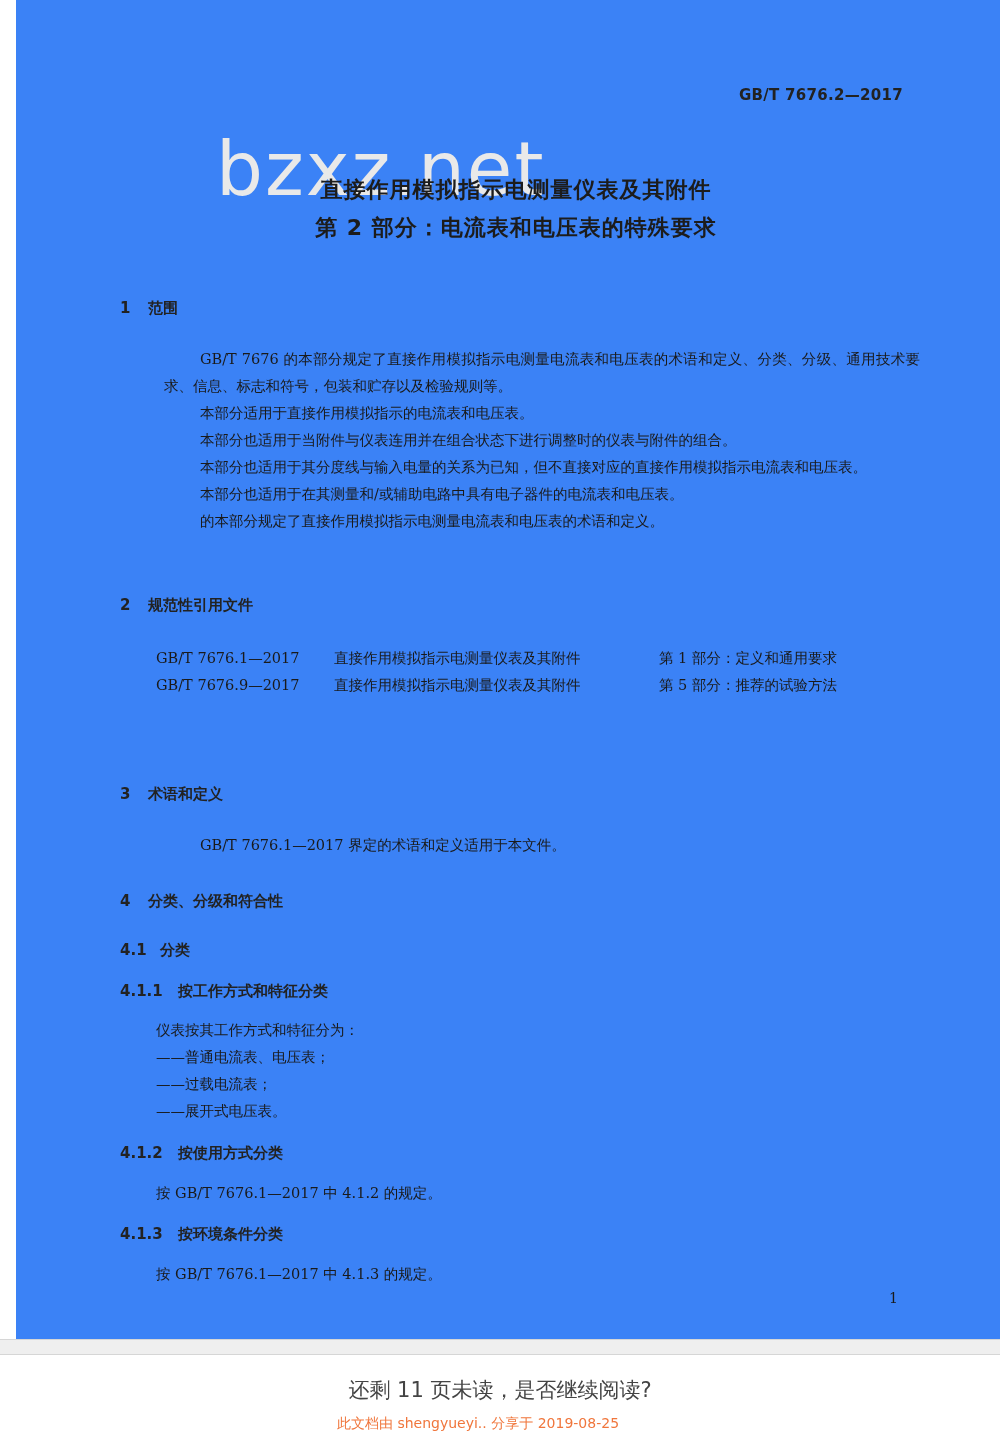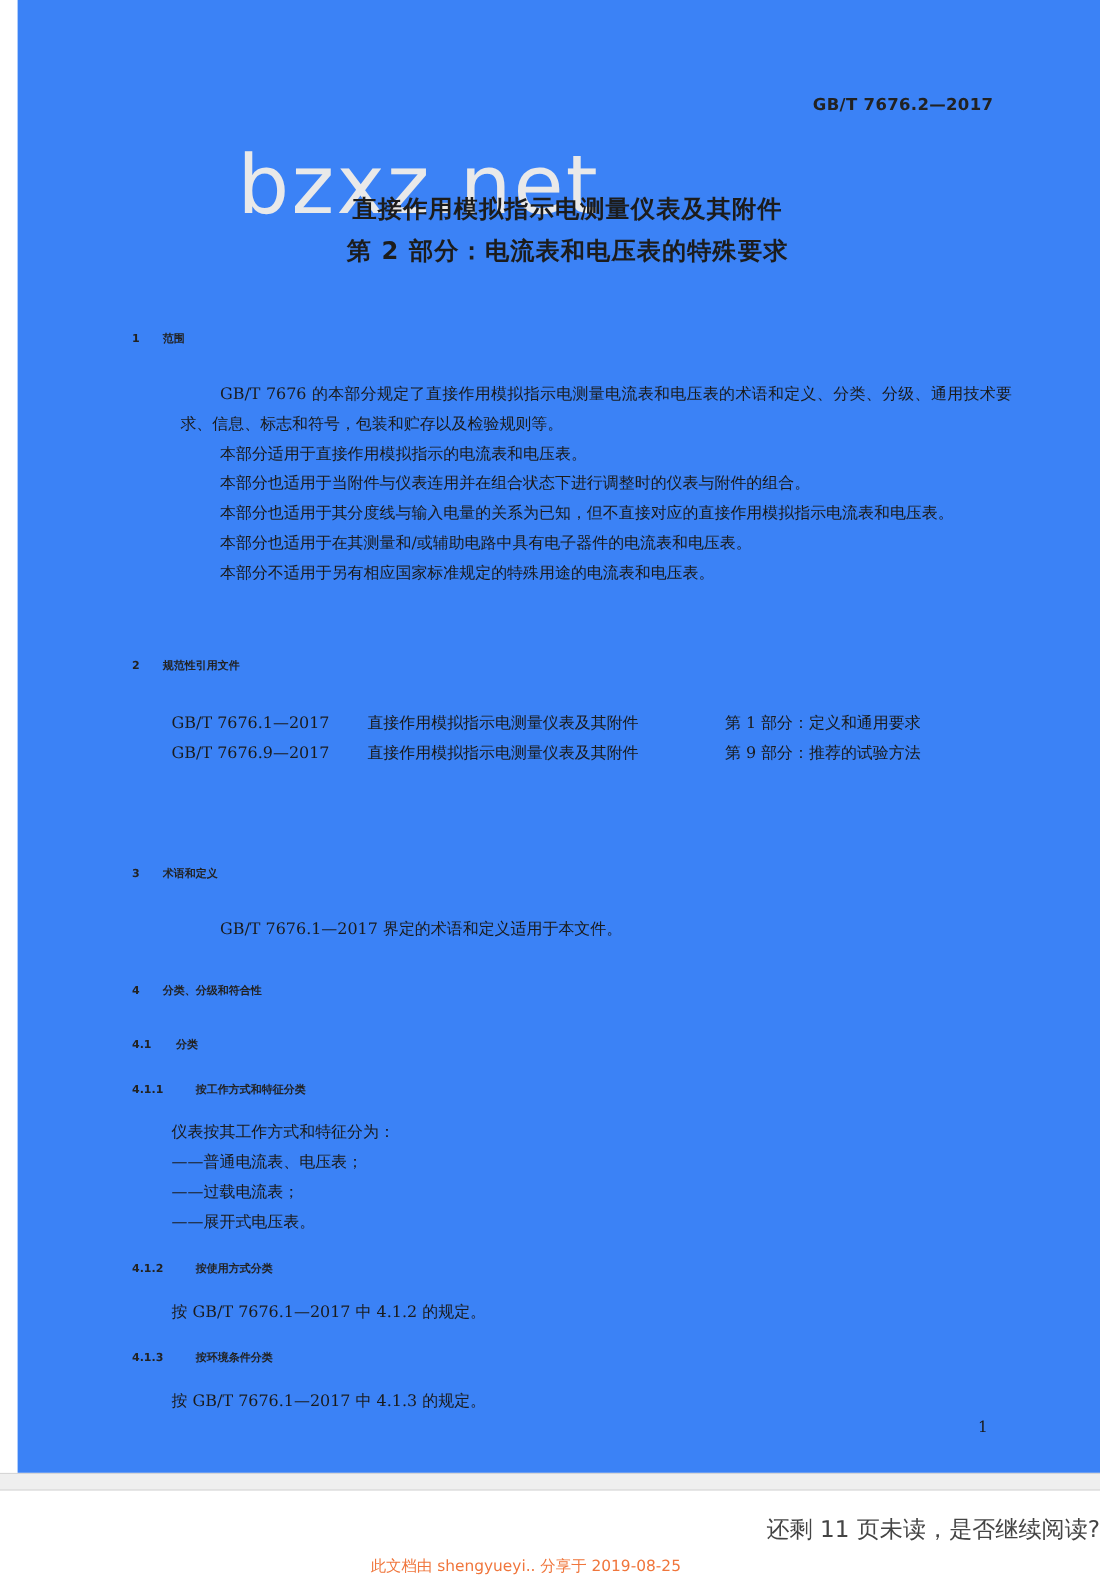--- a/index.html
+++ b/index.html
@@ -8,21 +8,21 @@
   .page { position:absolute; left:16px; top:0; width:984px; height:1339px; background:#3b82f6; }
   .std-code { position:absolute; right:97px; top:86px; font-family:"DejaVu Sans","Liberation Sans",sans-serif;
               font-weight:bold; font-size:15px; color:#222; letter-spacing:0.3px; }
   .watermark { position:absolute; left:200px; top:132px; font-family:"DejaVu Sans","Liberation Sans",sans-serif;
                font-weight:normal; font-size:74px; color:#e9e9e9; letter-spacing:2px; line-height:1; }
   .title { position:absolute; left:0; width:1000px; text-align:center; font-family:"DejaVu Sans","Liberation Sans",sans-serif;
            font-weight:bold; font-size:22px; color:#1c1c1c; letter-spacing:1px; }
   .t1 { top:175px; }
   .t2 { top:213px; }
   .blk { position:absolute; left:104px; width:800px; font-size:14.5px; line-height:27px; }
-  .h { font-family:"DejaVu Sans","Liberation Sans",sans-serif; font-weight:bold; font-size:10px; color:#222; }
+  .h { font-family:"DejaVu Sans","Liberation Sans",sans-serif; font-weight:bold; font-size:15px; color:#222; }
   .h .num { display:inline-block; min-width:28px; }
   .h .num.w2 { min-width:40px; }
   .h .num.w3 { min-width:58px; }
   .p { text-indent:36px; text-align:justify;margin-left:44px; }
   .ind { padding-left:36px; }
   .ref { padding-left:36px; white-space:pre; }
   .ref span { display:inline-block; }
   .ref .code { width:178px; }
   .ref .name { width:325px; }
   .pg-num { position:absolute; left:873px; top:1290px; font-size:14px; }
@@ -44,29 +44,29 @@
 
   <div class="blk" style="top:295px;">
     <div class="h"><span class="num">1</span><span>范围</span></div>
   </div>
   <div class="blk" style="top:346px;">
     <div class="p">GB/T 7676 的本部分规定了直接作用模拟指示电测量电流表和电压表的术语和定义、分类、分级、通用技术要求、信息、标志和符号，包装和贮存以及检验规则等。</div>
     <div class="p">本部分适用于直接作用模拟指示的电流表和电压表。</div>
     <div class="p">本部分也适用于当附件与仪表连用并在组合状态下进行调整时的仪表与附件的组合。</div>
     <div class="p">本部分也适用于其分度线与输入电量的关系为已知，但不直接对应的直接作用模拟指示电流表和电压表。</div>
     <div class="p">本部分也适用于在其测量和/或辅助电路中具有电子器件的电流表和电压表。</div>
-    <div class="p">本部分不适用于另有相应国家标准规定的特殊用途的电流表和电压表。</div>
+    <div class="p">的本部分规定了直接作用模拟指示电测量电流表和电压表的术语和定义。</div>
   </div>
 
   <div class="blk" style="top:592px;">
     <div class="h"><span class="num">2</span><span>规范性引用文件</span></div>
   </div>
   <div class="blk" style="top:645px;">
     <div class="ref"><span class="code">GB/T 7676.1—2017</span><span class="name">直接作用模拟指示电测量仪表及其附件</span><span>第 1 部分：定义和通用要求</span></div>
-    <div class="ref"><span class="code">GB/T 7676.9—2017</span><span class="name">直接作用模拟指示电测量仪表及其附件</span><span>第 9 部分：推荐的试验方法</span></div>
+    <div class="ref"><span class="code">GB/T 7676.9—2017</span><span class="name">直接作用模拟指示电测量仪表及其附件</span><span>第 5 部分：推荐的试验方法</span></div>
   </div>
 
   <div class="blk" style="top:781px;">
     <div class="h"><span class="num">3</span><span>术语和定义</span></div>
   </div>
   <div class="blk" style="top:832px;">
     <div class="p">GB/T 7676.1—2017 界定的术语和定义适用于本文件。</div>
   </div>
 
   <div class="blk" style="top:888px;">
@@ -94,14 +94,14 @@
     <div class="h"><span class="num w3">4.1.3</span><span>按环境条件分类</span></div>
   </div>
   <div class="blk" style="top:1261px;">
     <div class="ind">按 GB/T 7676.1—2017 中 4.1.3 的规定。</div>
   </div>
 
   <div class="pg-num">1</div>
 </div>
 
 <div class="sep"></div>
-<div class="more" style="cursor:pointer;text-align:right;">还剩 11 页未读，是否继续阅读?</div>
+<div class="more" style="cursor:pointer;">还剩 11 页未读，是否继续阅读?</div>
 <div class="share">此文档由 shengyueyi.. 分享于 2019-08-25</div>
 
 </body></html>

